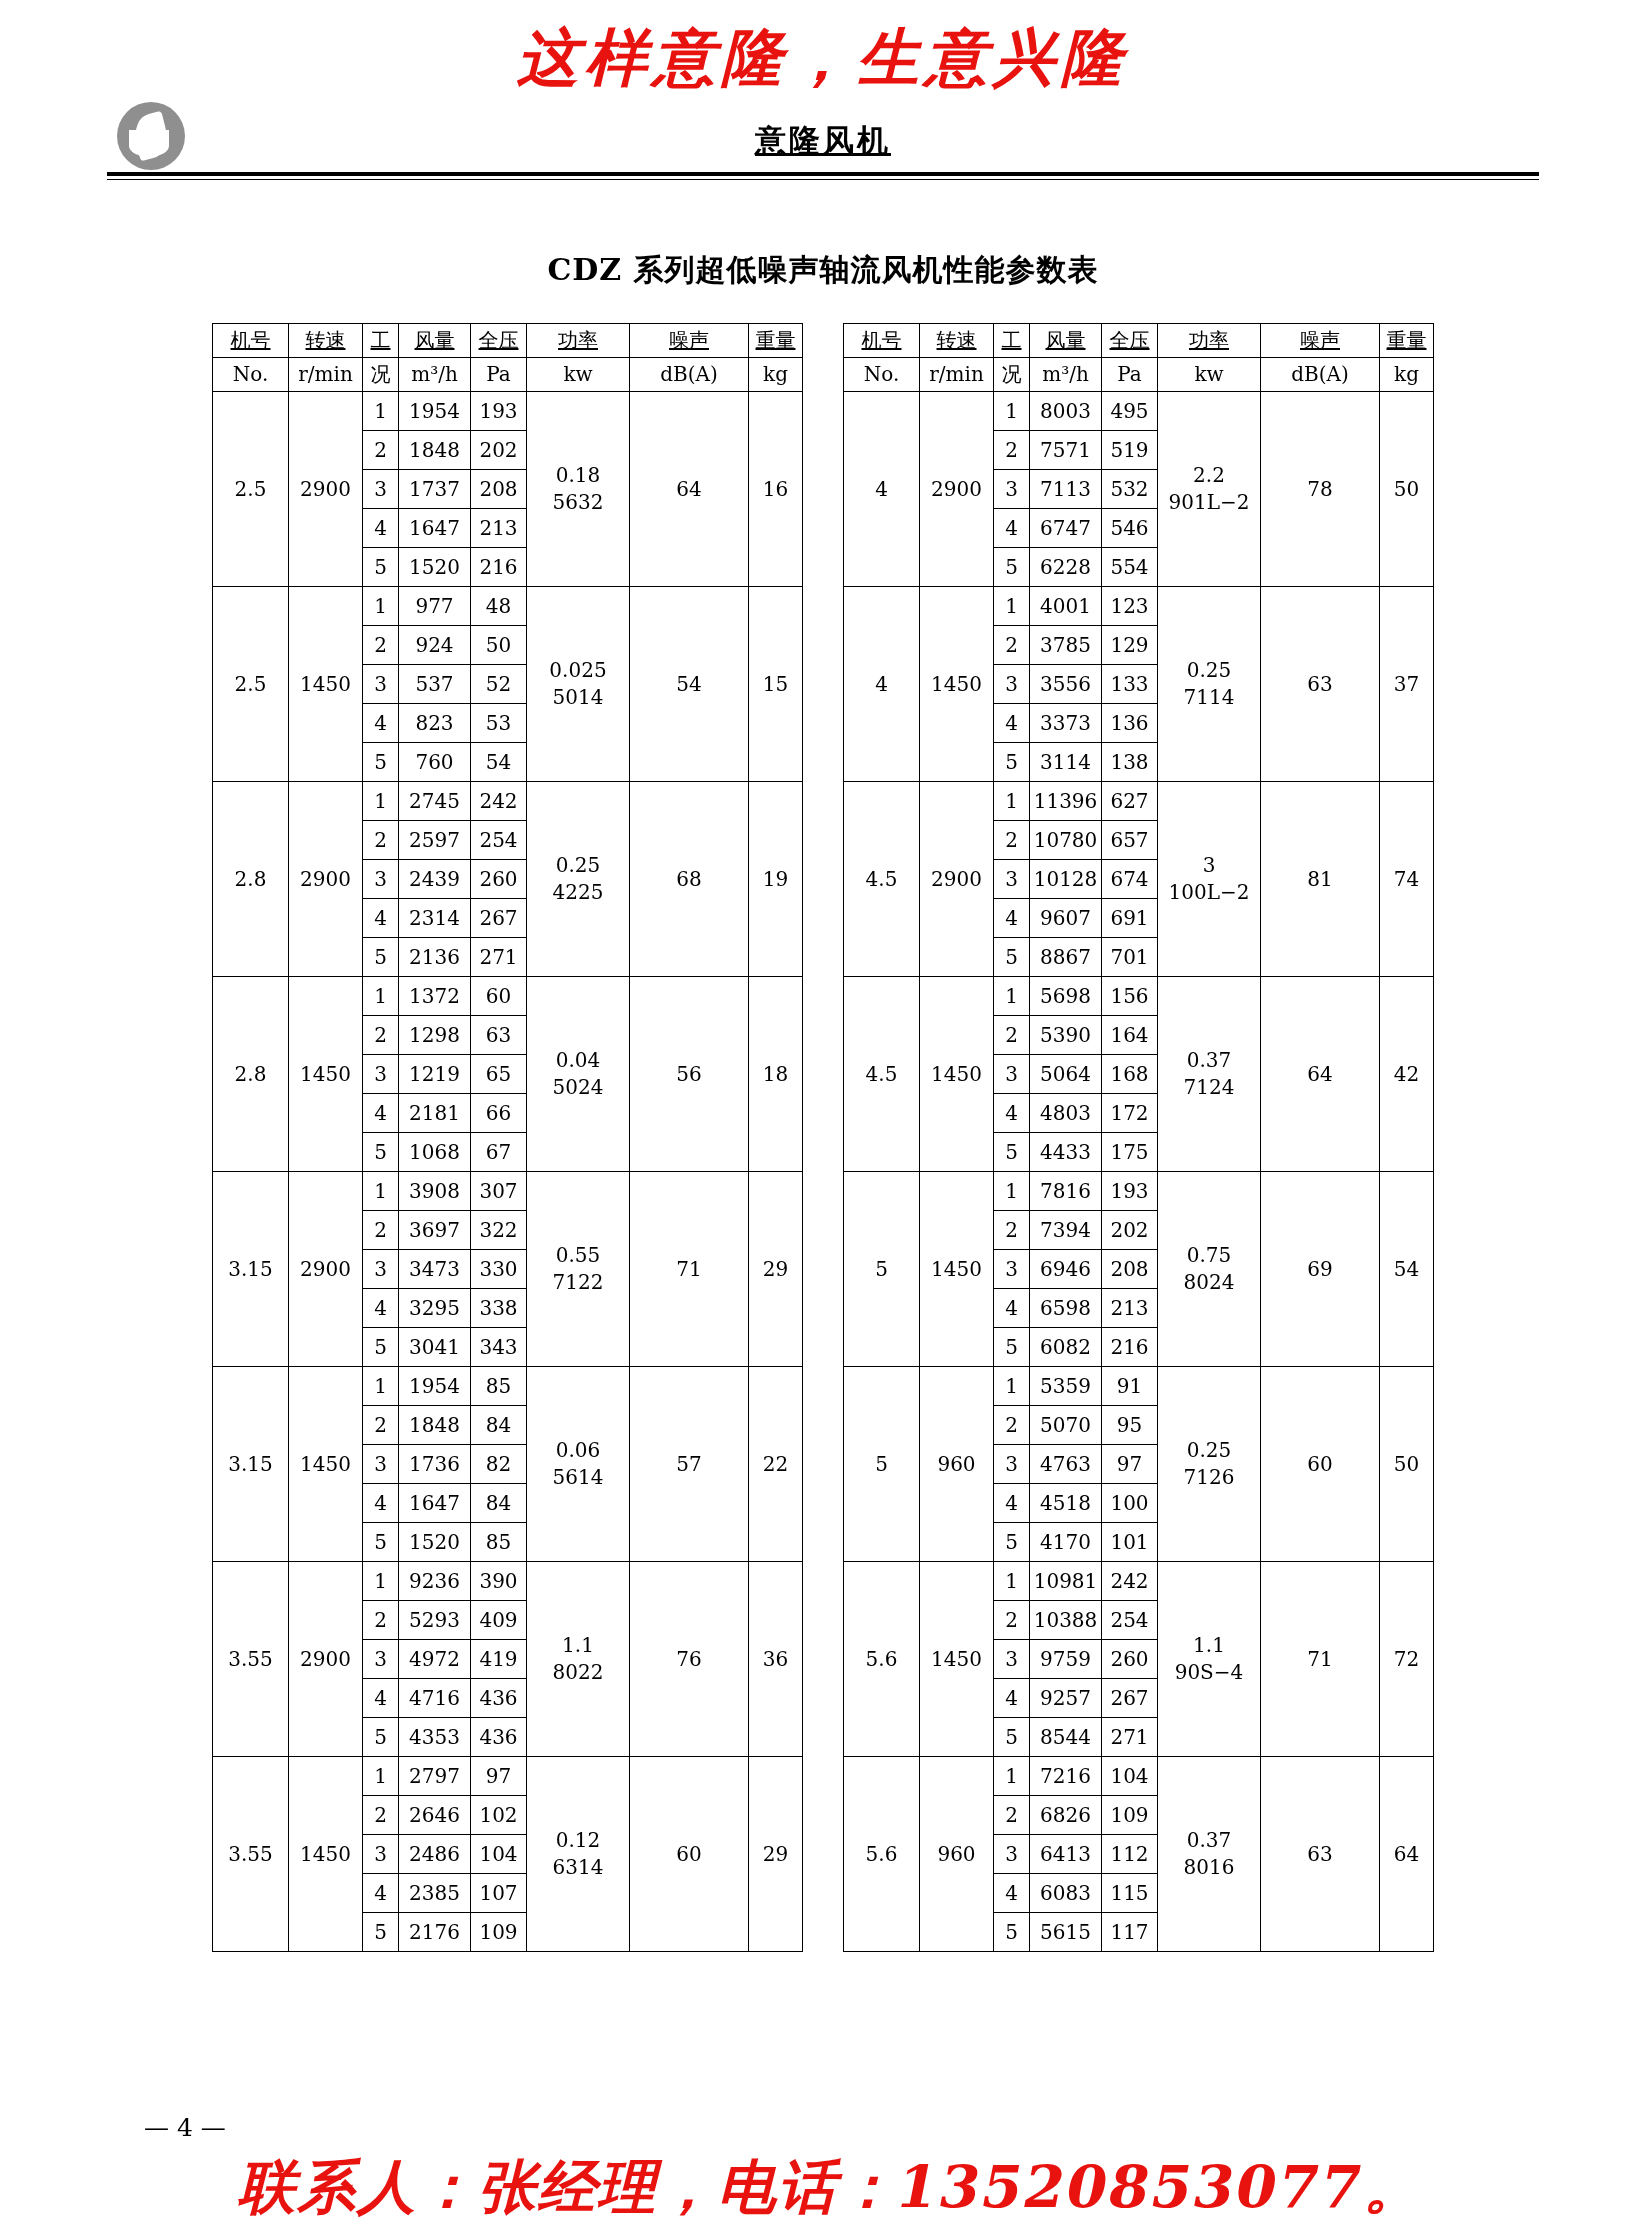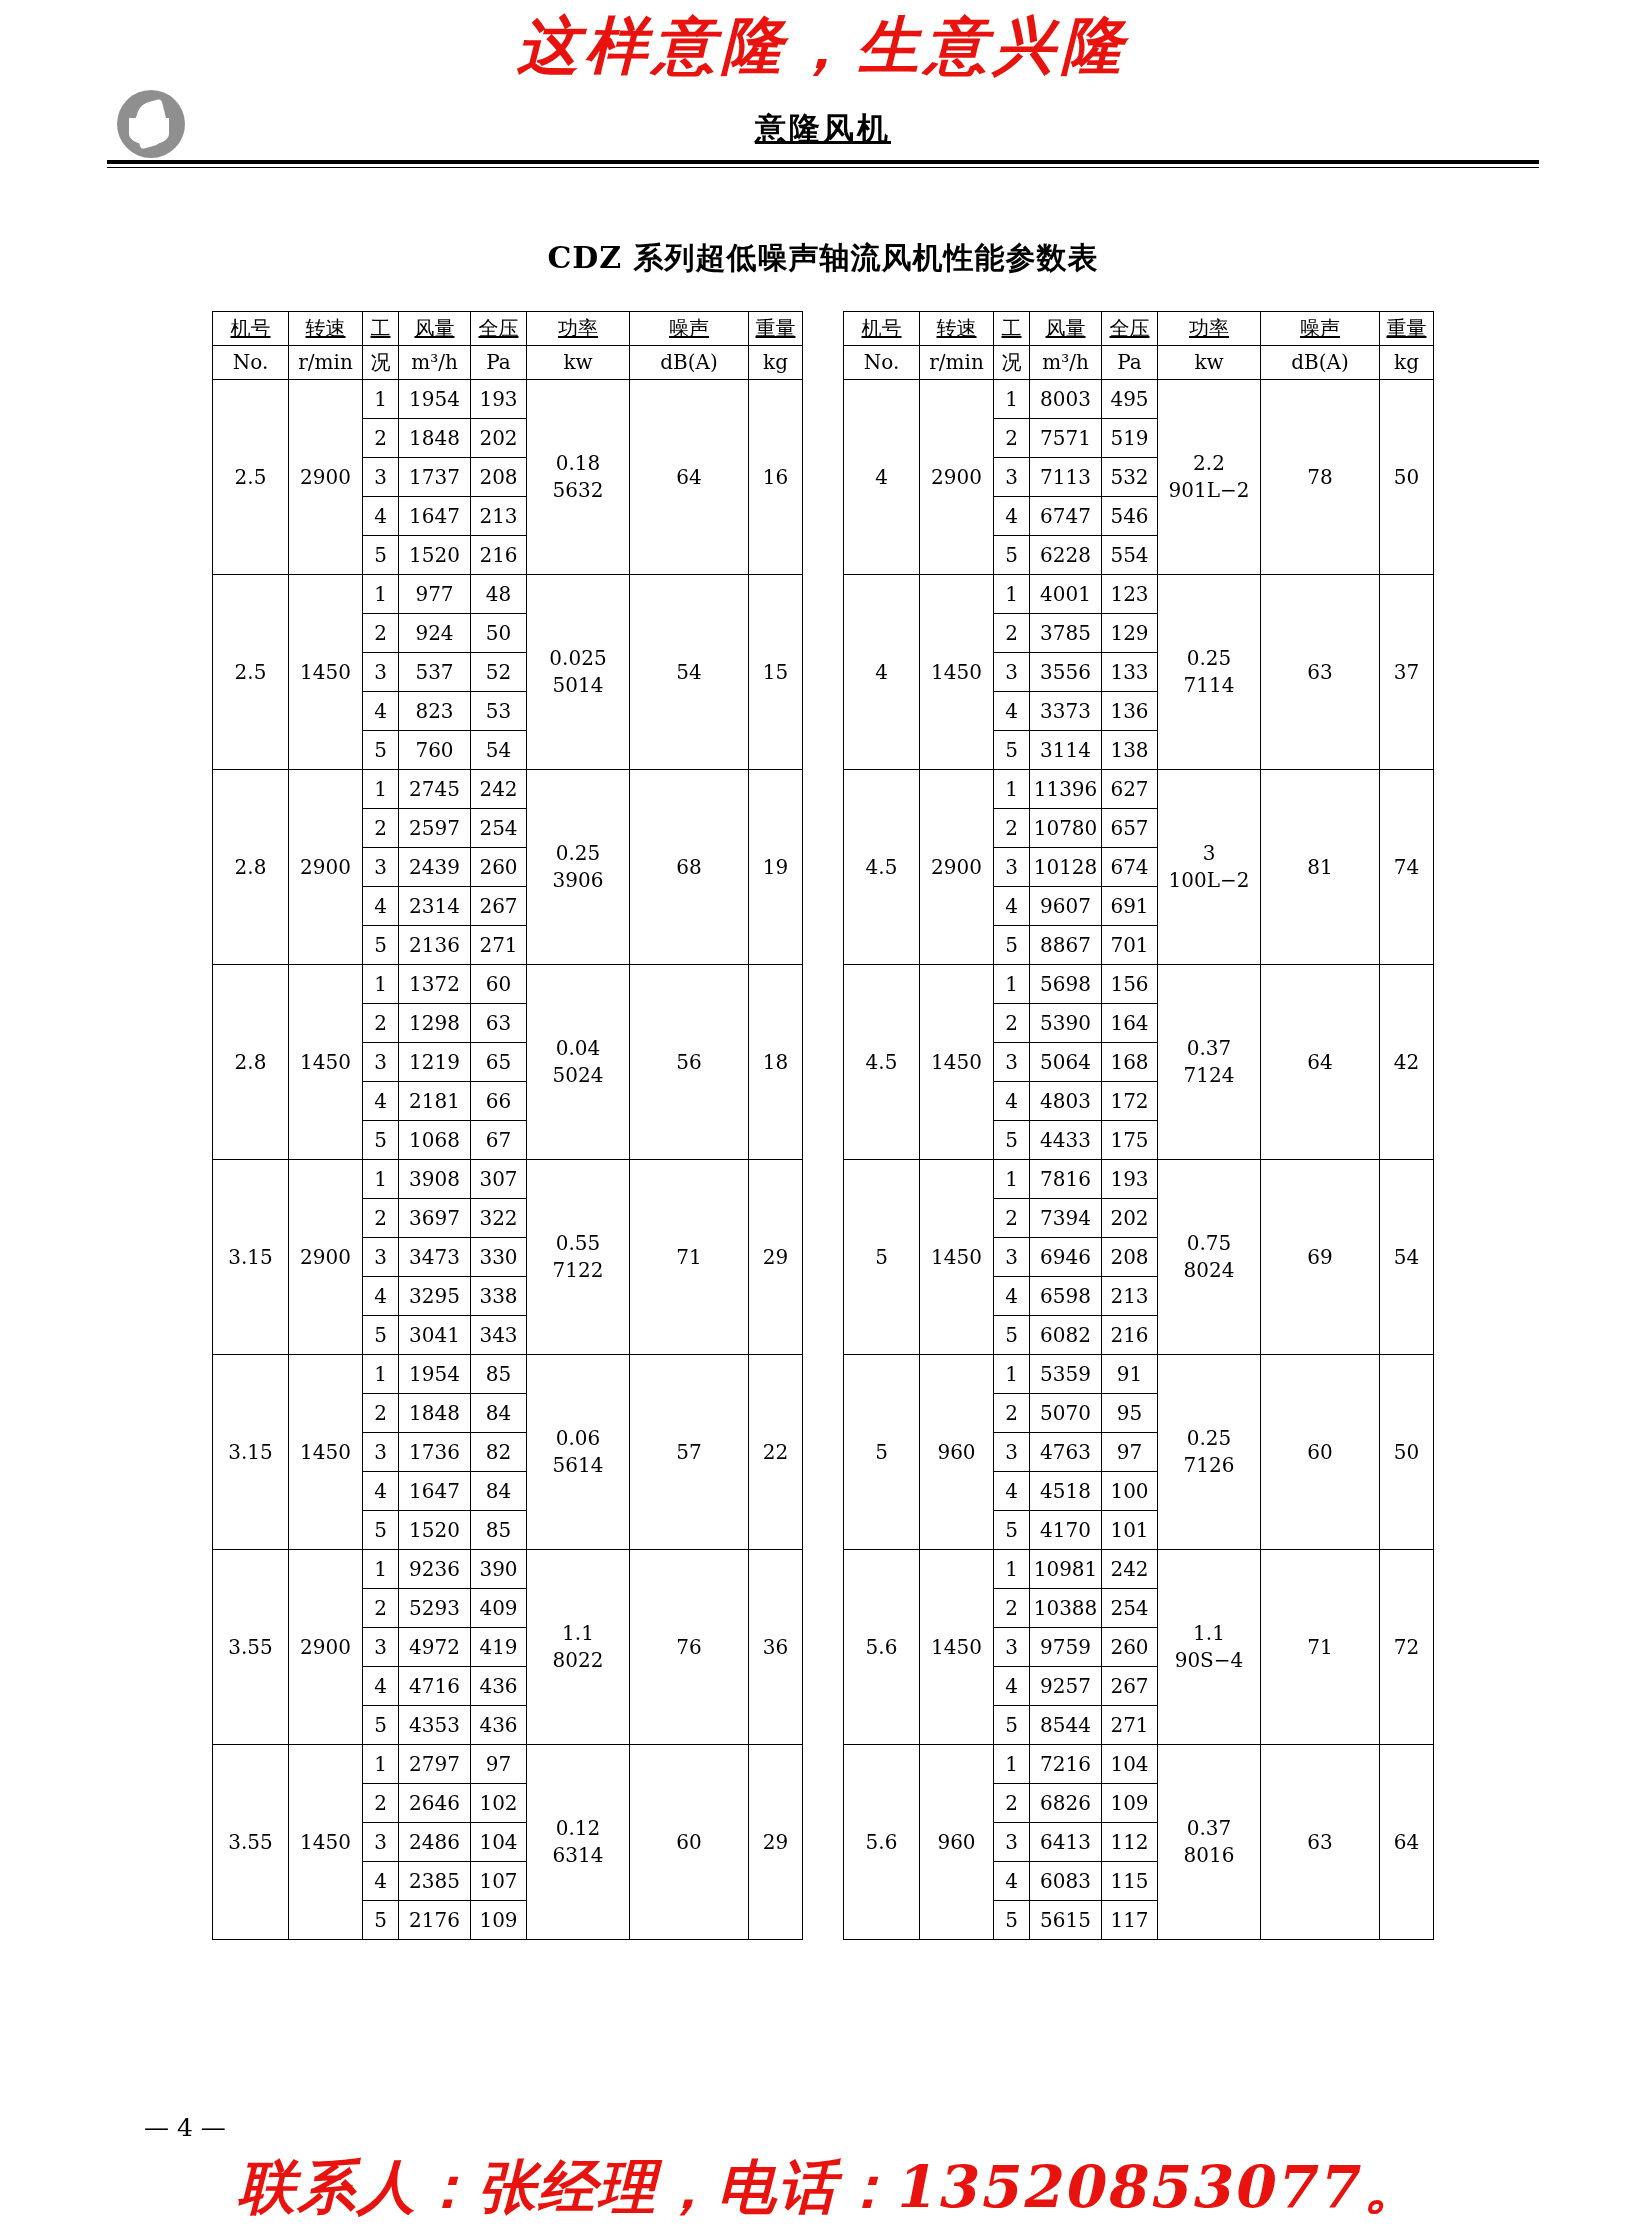--- a/index.html
+++ b/index.html
@@ -17,21 +17,21 @@
   }
   .page {
     position: relative;
     width: 1646px;
     height: 2234px;
   }
 
   
   .banner {
     text-align: center;
-    padding-top: 8px;
+    padding-top: 20px;
     height: 80px;
   }
   .banner-text {
     font-family: "DejaVu Serif", serif;
     font-size: 62px;
     font-weight: bold;
     color: #e8120e;
     letter-spacing: 6px;
     font-style: italic;
     line-height: 76px;
@@ -299,21 +299,21 @@
             <td class="datacell">54</td>
           </tr>
           <tr>
             <td class="tall" rowspan="5">2.8</td>
             <td class="tall" rowspan="5">2900</td>
             <td class="datacell">1</td>
             <td class="datacell">2745</td>
             <td class="datacell">242</td>
             <td class="power" rowspan="5">
               <div>0.25</div>
-              <div>3906</div>
+              <div>4225</div>
             </td>
             <td class="tall" rowspan="5">68</td>
             <td class="tall" rowspan="5">19</td>
           </tr>
           <tr>
             <td class="datacell">2</td>
             <td class="datacell">2597</td>
             <td class="datacell">254</td>
           </tr>
           <tr>

